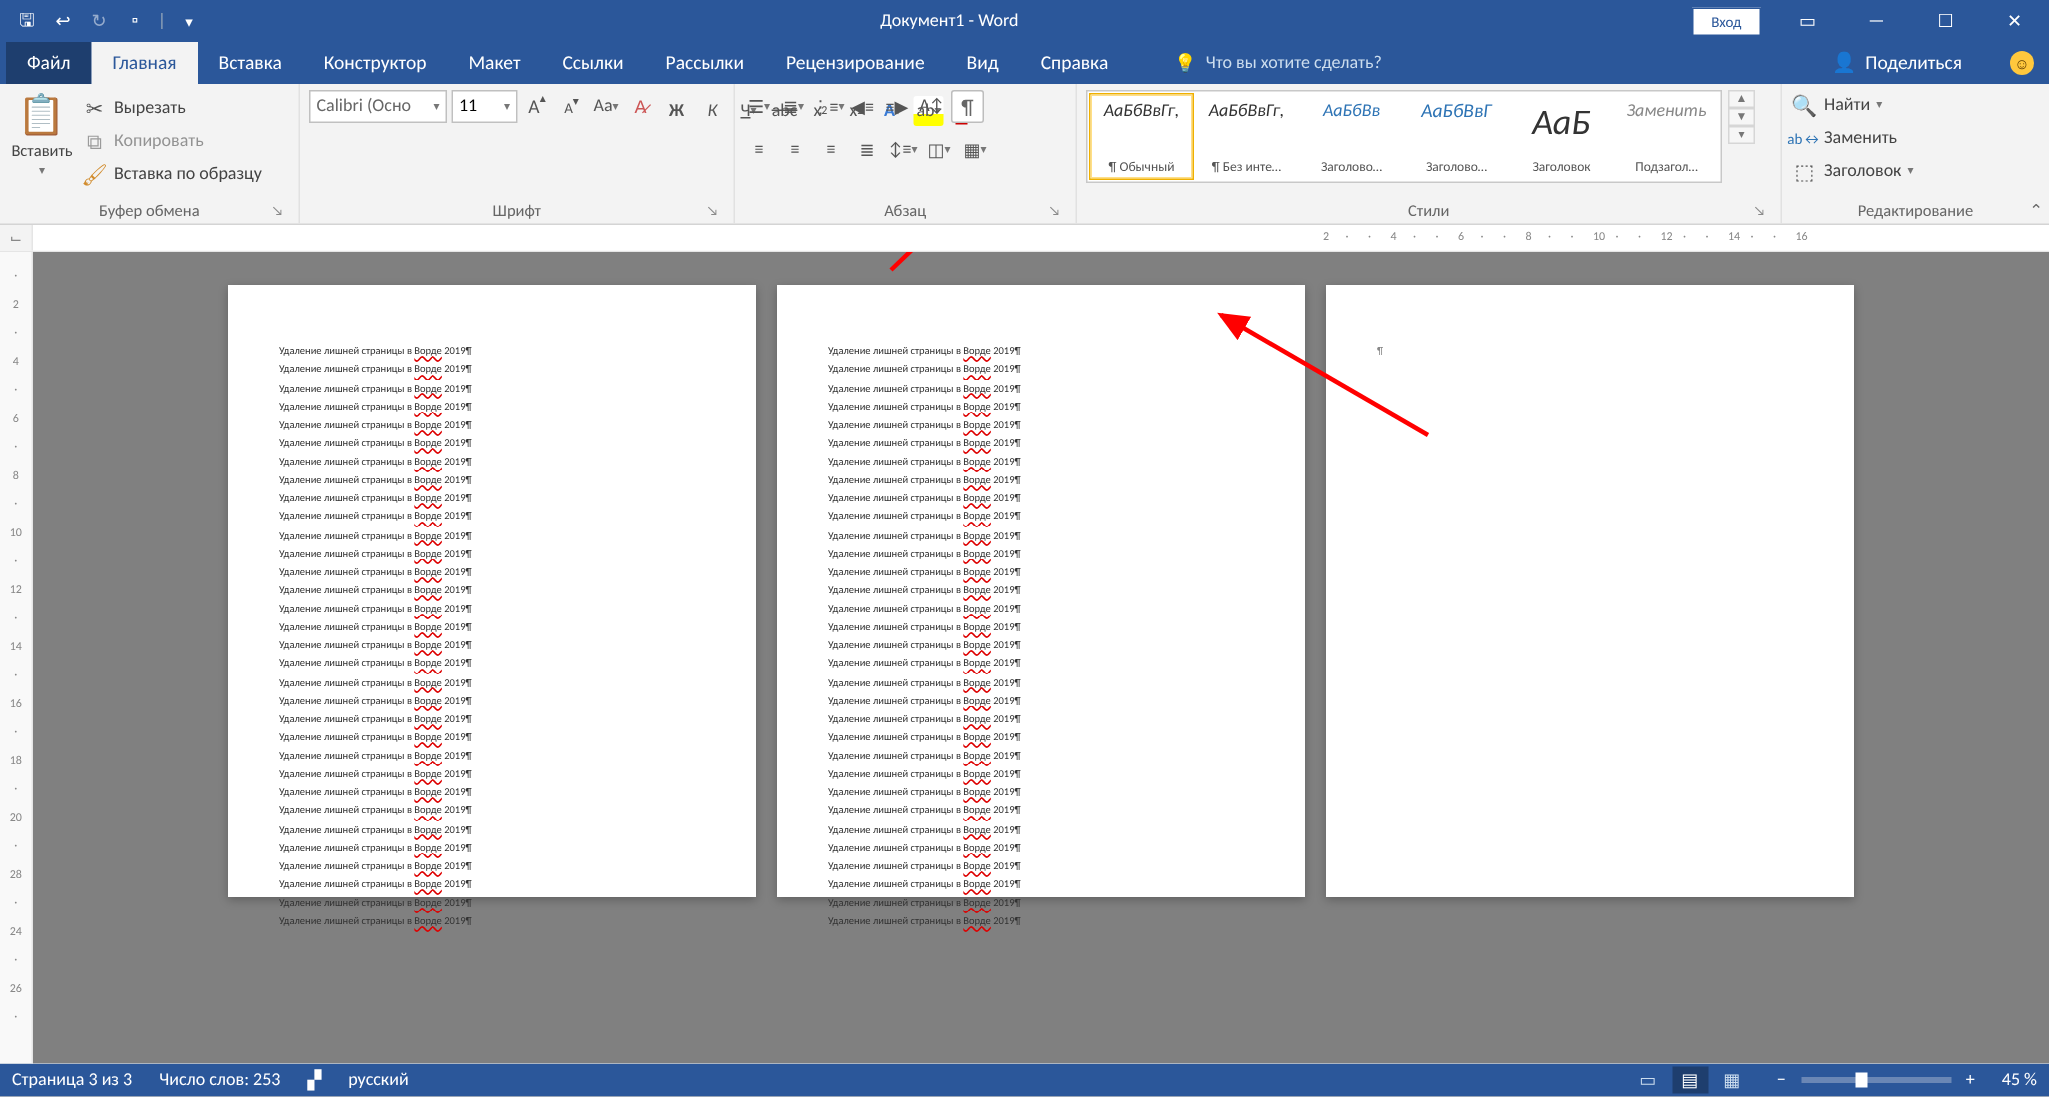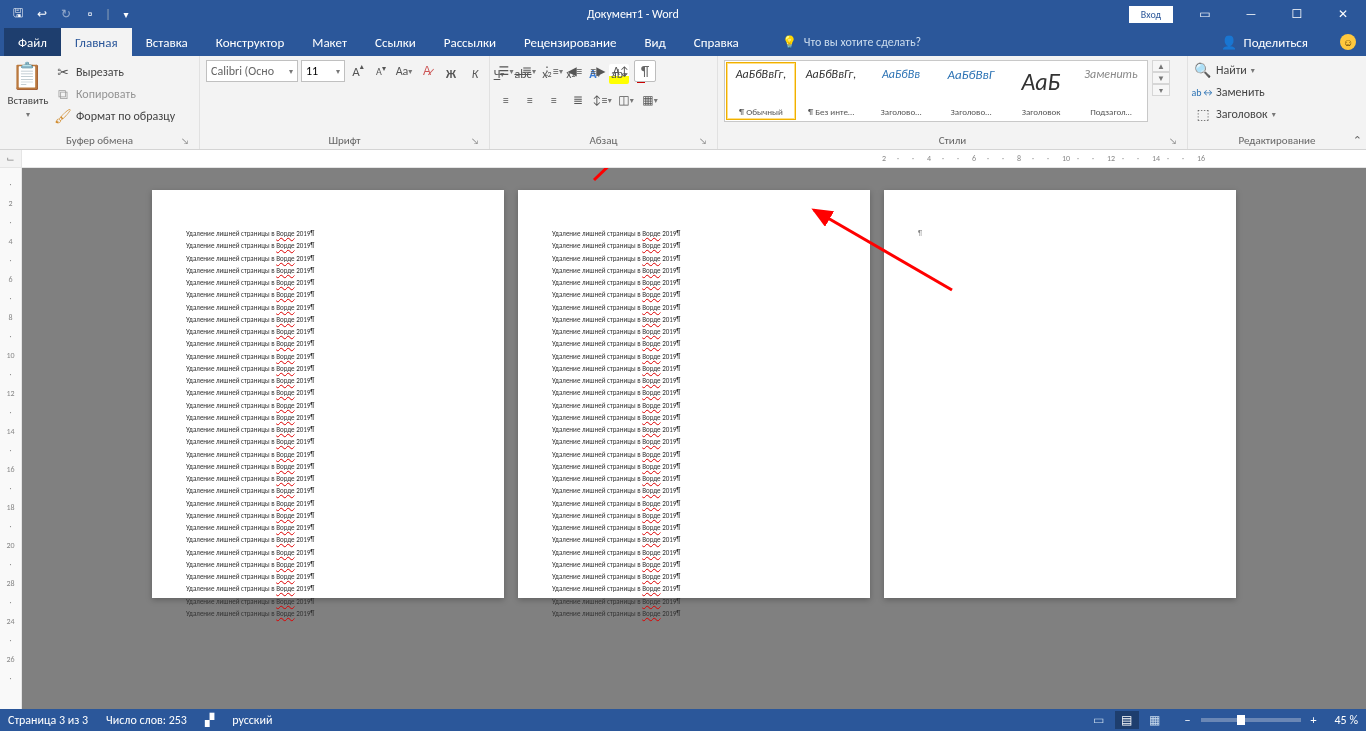--- a/index.html
+++ b/index.html
@@ -137,21 +137,21 @@
         <div class="small-btn">
             <span class="icon-box">✂</span>
             <span>Вырезать</span>
           </div>
         <div class="small-btn" style="opacity:.55">
             <span class="icon-box">⧉</span>
             <span>Копировать</span>
           </div>
         <div class="small-btn">
             <span class="icon-box" style="color:#d18b2c">🖌</span>
-            <span>Формат по образцу</span>
+            <span>Вставка по образцу</span>
           </div>
       </div>
     </div>
     <div class="rgroup-label">
         <span>Буфер обмена</span>
         <span class="dlglaunch">↘</span>
       </div>
   </div>
 
   <div class="rgroup" style="width:290px">

